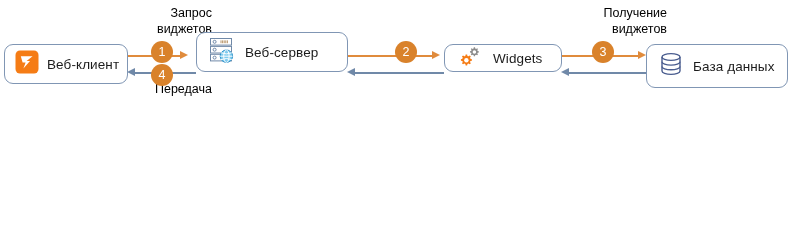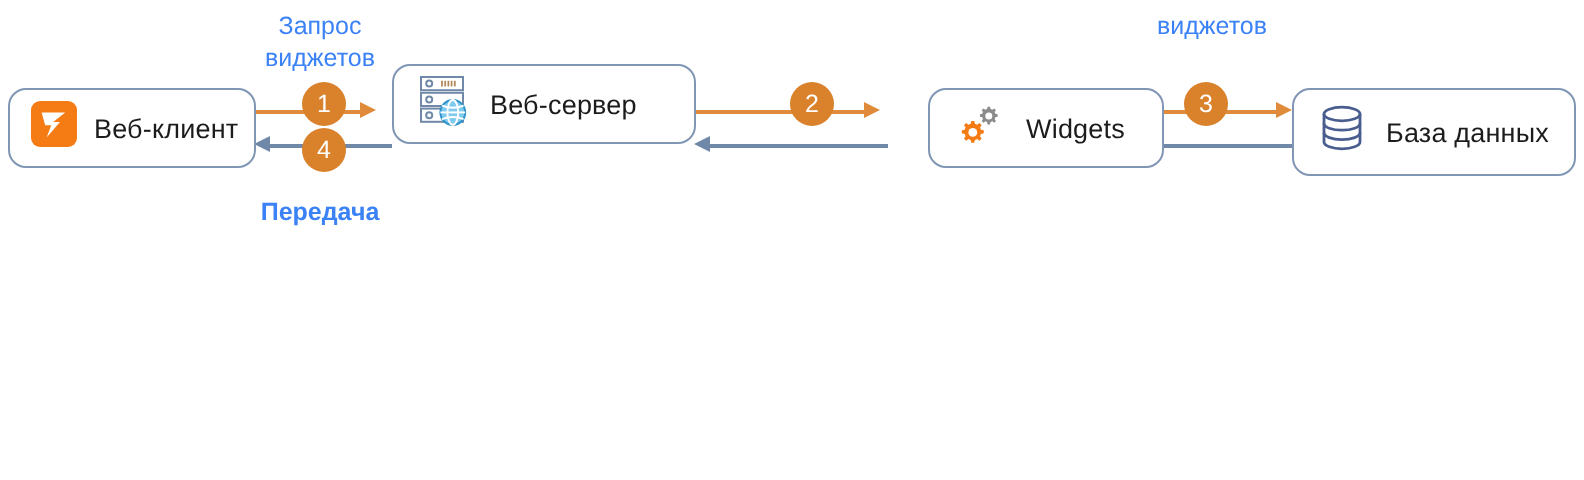--- a/index.html
+++ b/index.html
@@ -75,42 +75,43 @@
     color: #ffffff;
     font-size: 12.5px;
     line-height: 22px;
     text-align: center;
     font-weight: 400;
   }
 
   
   .caption {
     position: absolute;
-    text-align: center;
+    text-align: right;
     font-size: 12.5px;
     line-height: 16px;
-    color: #3b82f6;
+    color: #000000;
     white-space: nowrap;
   }
 </style>
 </head>
 <body>
 
 <div id="diagram">
 
   <div class="caption" style="left:108px; top:5px; width:104px;">
     <div>Запрос</div>
     <div>виджетов</div>
   </div>
 
-  <div class="caption" style="left:108px; top:98px; width:104px;font-weight:bold;">
+  <div class="caption" style="left:108px; top:81px; width:104px;">
     <div>Передача</div>
   </div>
 
   <div class="caption" style="left:545px; top:5px; width:122px;">
+    <div>Получение</div>
     <div>виджетов</div>
   </div>
 
   <div class="line fwd" style="left:128px; top:55px; width:54px;"></div>
   <div class="head fwd" style="left:180px; top:51px;"></div>
   <div class="line back" style="left:134px; top:72px; width:62px;"></div>
   <div class="head back" style="left:127px; top:68px;"></div>
 
   <div class="line fwd" style="left:348px; top:55px; width:86px;"></div>
   <div class="head fwd" style="left:432px; top:51px;"></div>
@@ -164,21 +165,21 @@
             <line x1="13.2" y1="21.2" x2="25.6" y2="21.2"></line>
             <path d="M14.0 17.8 Q19.4 20.0 24.8 17.8"></path>
             <path d="M14.0 24.6 Q19.4 22.4 24.8 24.6"></path>
           </g>
         </g>
       </svg>
     </span>
     <span class="node-label">Веб-сервер</span>
   </div>
 
-  <div class="node" style="left:464px; top:44px; width:118px; height:40px;">
+  <div class="node" style="left:444px; top:44px; width:118px; height:28px;">
     <span class="node-icon">
       <svg width="30" height="30" viewBox="0 0 30 30" aria-hidden="true">
         <g fill="#8c8c8c" transform="translate(19.4,11.0)">
           <path d="M-1.05,-8 h2.1 l0.42,2.0 a6.2,6.2 0 0 1 1.52,0.63 l1.68,-1.16 1.48,1.48 -1.16,1.68
                    a6.2,6.2 0 0 1 0.63,1.52 l2.0,0.42 v2.1 l-2.0,0.42 a6.2,6.2 0 0 1 -0.63,1.52
                    l1.16,1.68 -1.48,1.48 -1.68,-1.16 a6.2,6.2 0 0 1 -1.52,0.63 l-0.42,2.0 h-2.1
                    l-0.42,-2.0 a6.2,6.2 0 0 1 -1.52,-0.63 l-1.68,1.16 -1.48,-1.48 1.16,-1.68
                    a6.2,6.2 0 0 1 -0.63,-1.52 l-2.0,-0.42 v-2.1 l2.0,-0.42 a6.2,6.2 0 0 1 0.63,-1.52
                    l-1.16,-1.68 1.48,-1.48 1.68,1.16 a6.2,6.2 0 0 1 1.52,-0.63 z" transform="scale(0.58)"></path>
           <circle cx="0" cy="0" r="1.75" fill="#ffffff"></circle>

